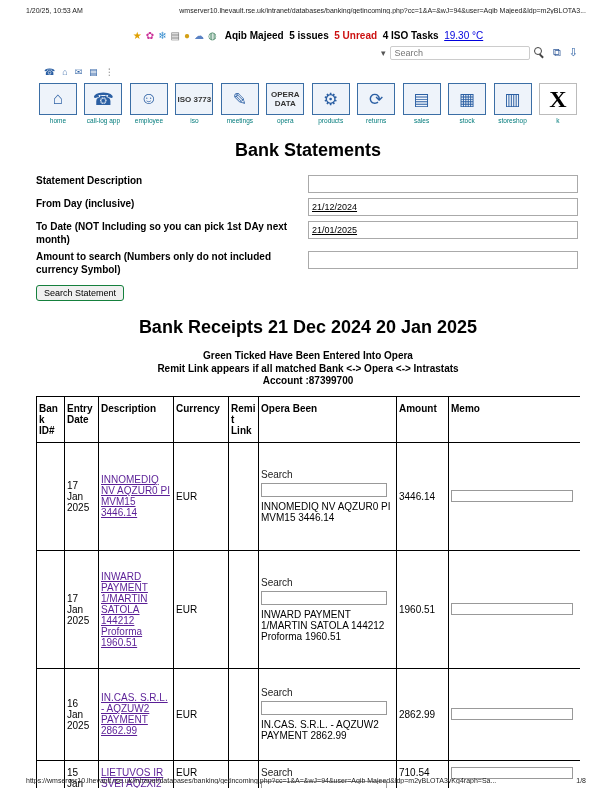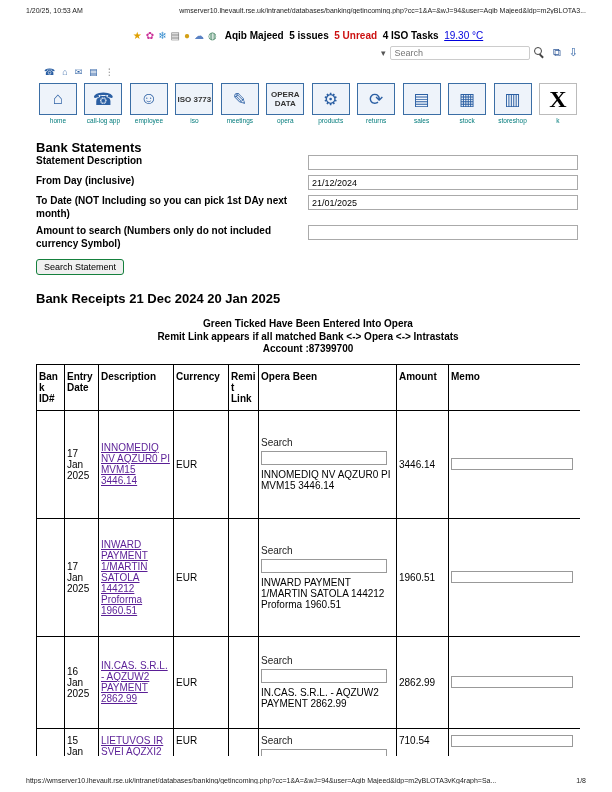--- a/index.html
+++ b/index.html
@@ -48,27 +48,27 @@
     width:38px; height:32px; margin:0 auto;
     border:1px solid #3b6ea5; background:#eef3fa;
     display:flex; align-items:center; justify-content:center;
     font-size:17px; color:#2b5fa3;
   }
   .tile-icon.txt { font-size:8px; font-weight:bold; color:#333; letter-spacing:0; }
   .tile-icon.xmark { font-family:"Liberation Serif", serif; font-size:24px; font-weight:bold; color:#000; background:#fff; border-color:#bbb; }
   .tile-label { font-size:6.5px; color:#007b7b; margin-top:2px; line-height:1.1; }
 
   
-  .page-title { margin-top:16px; text-align:left; font-size:13px; font-weight:bold; }
-
-  
-  .stmt-form { font-size:10px; }
+  .page-title { margin-top:16px; text-align:center; font-size:18px; font-weight:bold; }
+
+  
+  .stmt-form { margin-top:14px; font-size:10px; }
   .frow { display:flex; align-items:flex-start; margin-bottom:5px; }
   .frow .flabel { width:272px; font-weight:bold; line-height:1.25; }
-  .frow input[type="text"] { width:270px; height:15px; border:1px solid #aaa; font-size:9px; padding:0 3px; }
+  .frow input[type="text"] { width:270px; height:15px; border:1px solid #aaa; font-size:9px; padding:8px 3px;text-decoration:underline; }
   .stmt-btn {
     margin-top:4px; font-size:9px; font-family:"Liberation Sans", sans-serif;
     border:1px solid #15803d; background:#f0f0f0; border-radius:3px;
     padding:2px 7px; cursor:pointer;
   }
 
   
   .notes { margin-top:12px; text-align:center; font-size:10px; font-weight:bold; line-height:1.25; }
   .table-wrap { margin-top:8px; height:392px; overflow:hidden; }
   table { border-collapse:collapse; width:544px; table-layout:fixed; font-size:10px; }

